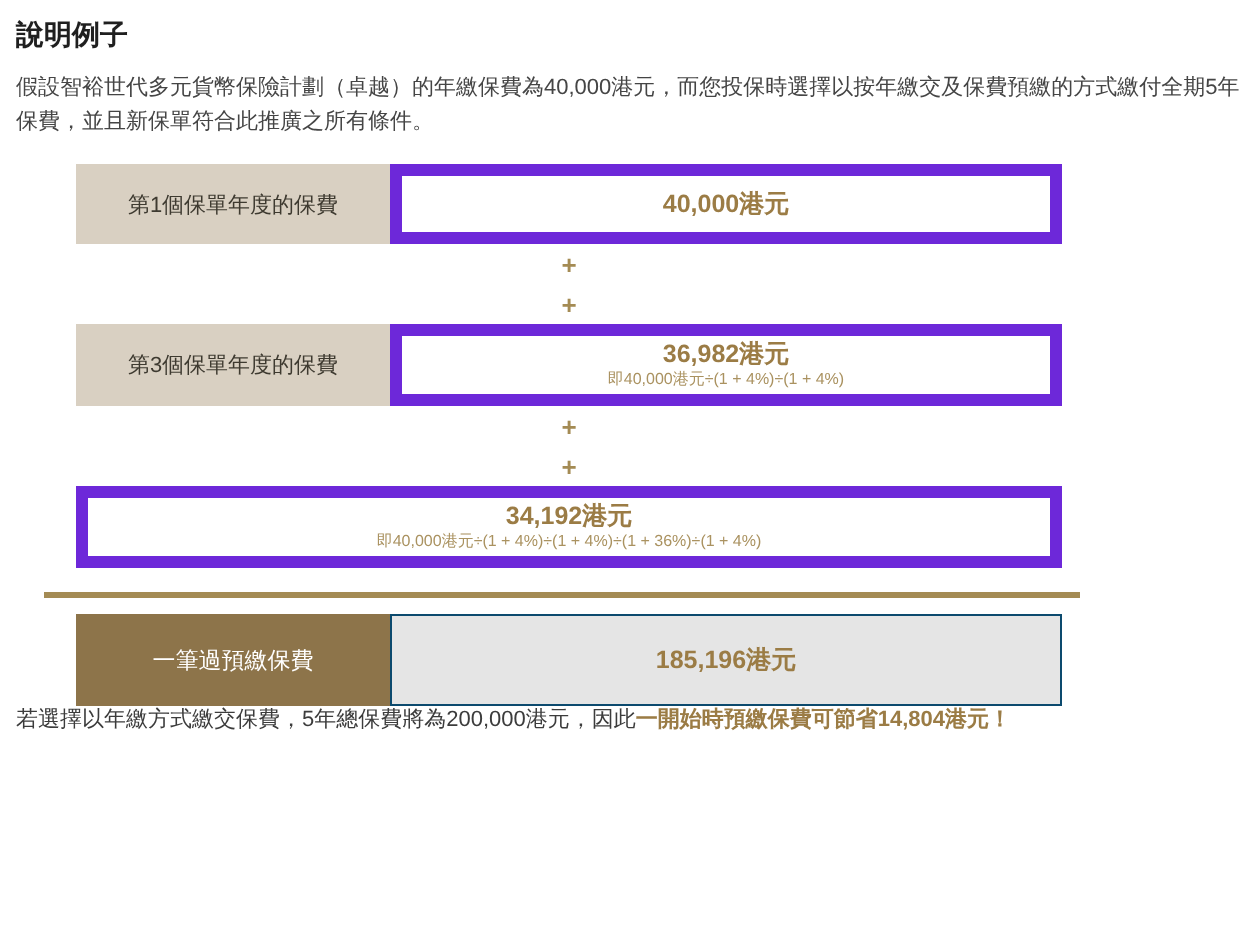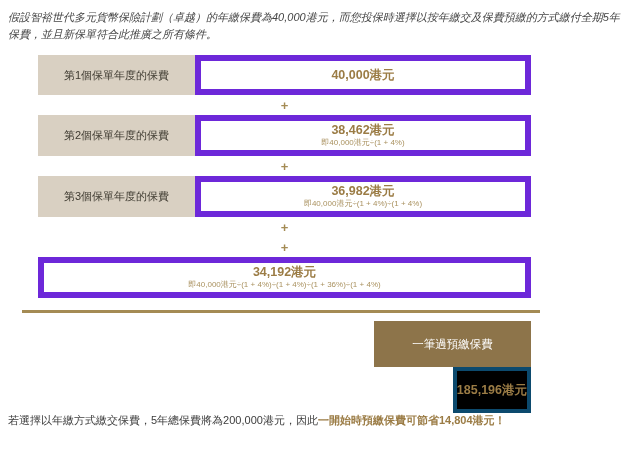--- a/index.html
+++ b/index.html
@@ -16,21 +16,20 @@
     font-weight: bold;
     color: #1f1f1f;
     margin-bottom: 9px;
   }
   .intro {
     font-size: 11px;
     line-height: 16.5px;
     color: #454545;
     margin-bottom: 13px;
     width: 612px;
-    font-style: italic;
   }
 
   .table { margin-left: 30px; width: 493px; }
 
   .row { display: flex; align-items: stretch; border-radius: 20px; }
   .cell-label {
     width: 157px;
     background: #d9d0c2;
     display: flex; align-items: center; justify-content: center;
     font-size: 11px;
@@ -69,33 +68,33 @@
     line-height: 13px;
   }
 
   .separator {
     height: 3px;
     background: #a48b54;
     margin: 12px 0 8px -16px;
     width: 518px;
   }
 
-  .total-row { display: flex; align-items: flex-end; flex-direction: column; }
+  .total-row { display: flex; align-items: flex-start; }
   .total-label {
     width: 157px;
     background: #8d744a;
     display: flex; align-items: center; justify-content: center;
     font-size: 11.5px;
     color: #ffffff;
     min-height: 46px;
   }
   .total-value {
     flex: 1;
-    background: #000000;
-    border: 4px solid #0c4a6e;
+    background: #e5e5e5;
+    border: 1px solid #0c4a6e;
     display: flex; align-items: center; justify-content: center;
     min-height: 46px;
   }
   .total-amount {
     font-size: 12.5px;
     font-weight: bold;
     color: #9b7c45;
   }
 
   .footer {
@@ -107,42 +106,36 @@
   .footer .highlight {
     font-weight: bold;
     color: #9b7c45;
   }
 </style>
 </head>
 <body>
 
 <div class="container">
 
+  <div class="title">說明例子</div>
 
   <div class="intro">假設智裕世代多元貨幣保險計劃（卓越）的年繳保費為40,000港元，而您投保時選擇以按年繳交及保費預繳的方式繳付全期5年保費，並且新保單符合此推廣之所有條件。</div>
 
   <div class="table">
 
     <div class="row">
       <div class="cell-label">第1個保單年度的保費</div>
       <div class="cell-value">
         <div class="amount">40,000港元</div>
 
       </div>
     </div>
 
     <div class="plus-row">+</div>
 
-    <div class="row">
-      <div class="cell-label">第2個保單年度的保費</div>
-      <div class="cell-value">
-        <div class="amount">38,462港元</div>
-        <div class="formula">即40,000港元÷(1 + 4%)</div>
-      </div>
-    </div>
 
     <div class="plus-row">+</div>
 
     <div class="row">
       <div class="cell-label">第3個保單年度的保費</div>
       <div class="cell-value">
         <div class="amount">36,982港元</div>
         <div class="formula">即40,000港元÷(1 + 4%)÷(1 + 4%)</div>
       </div>
     </div>

